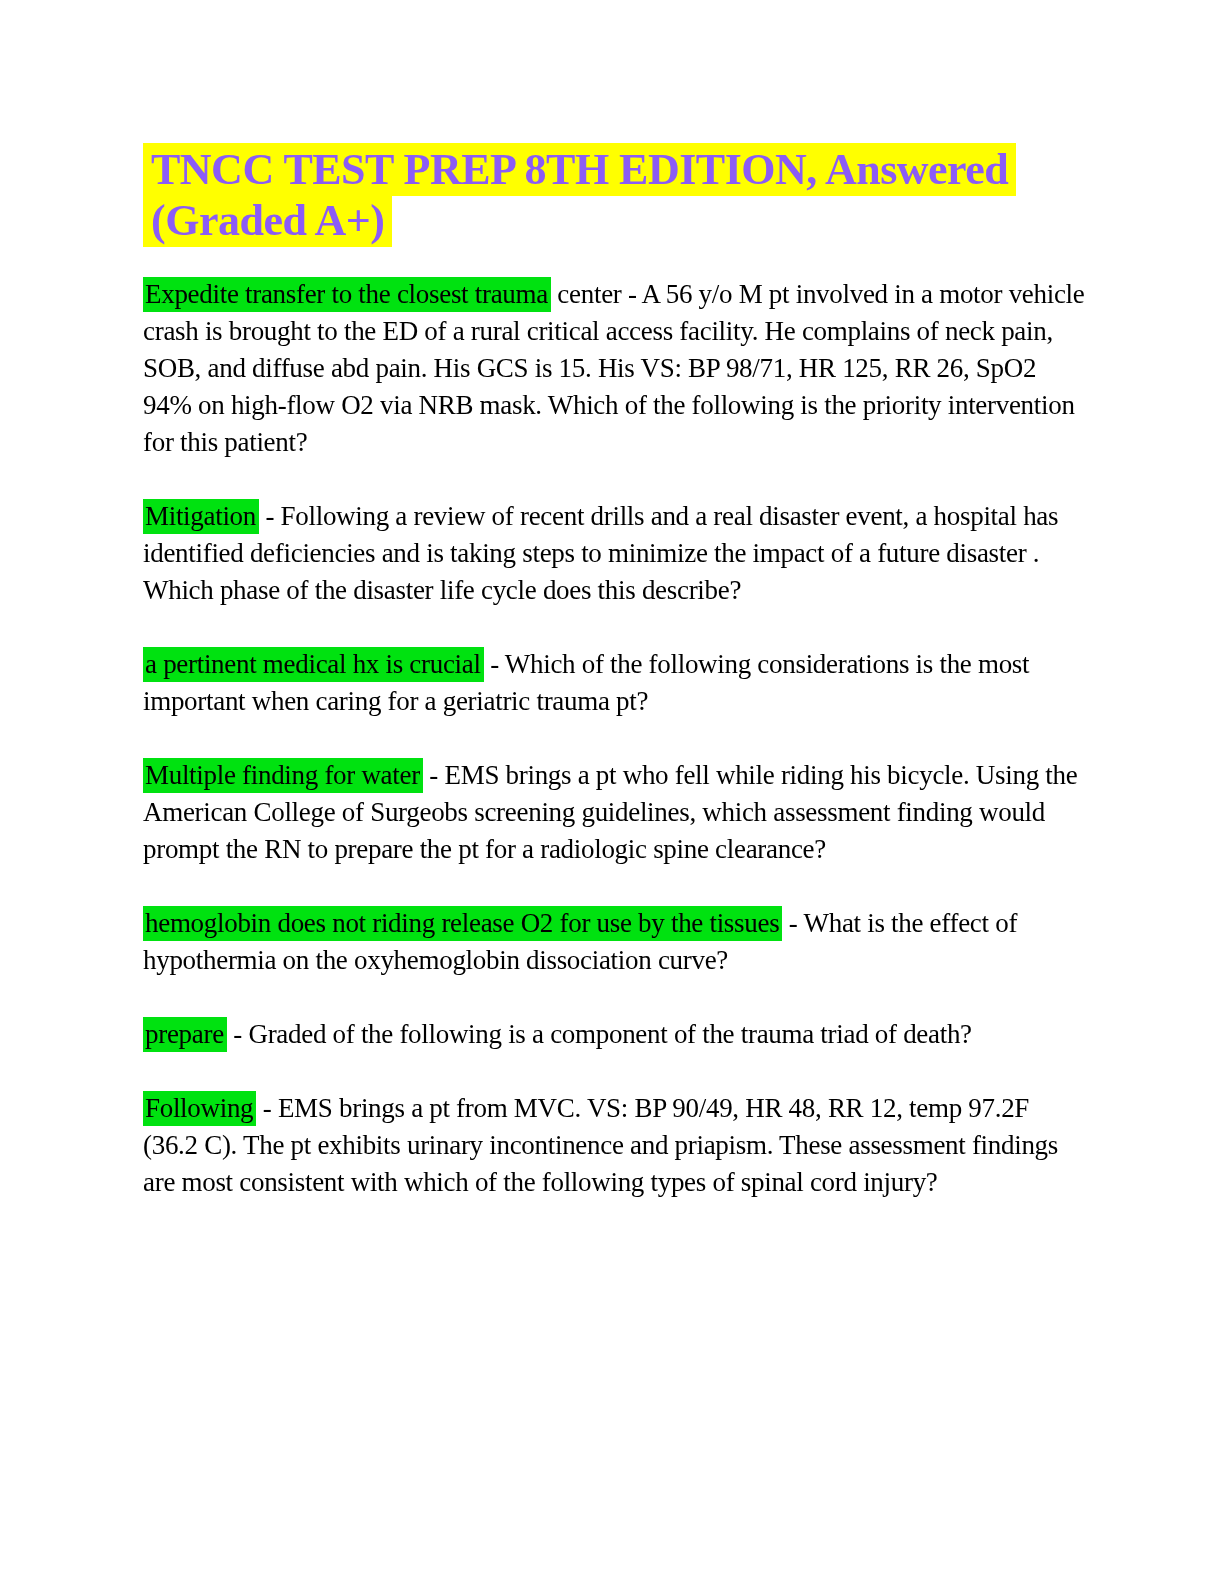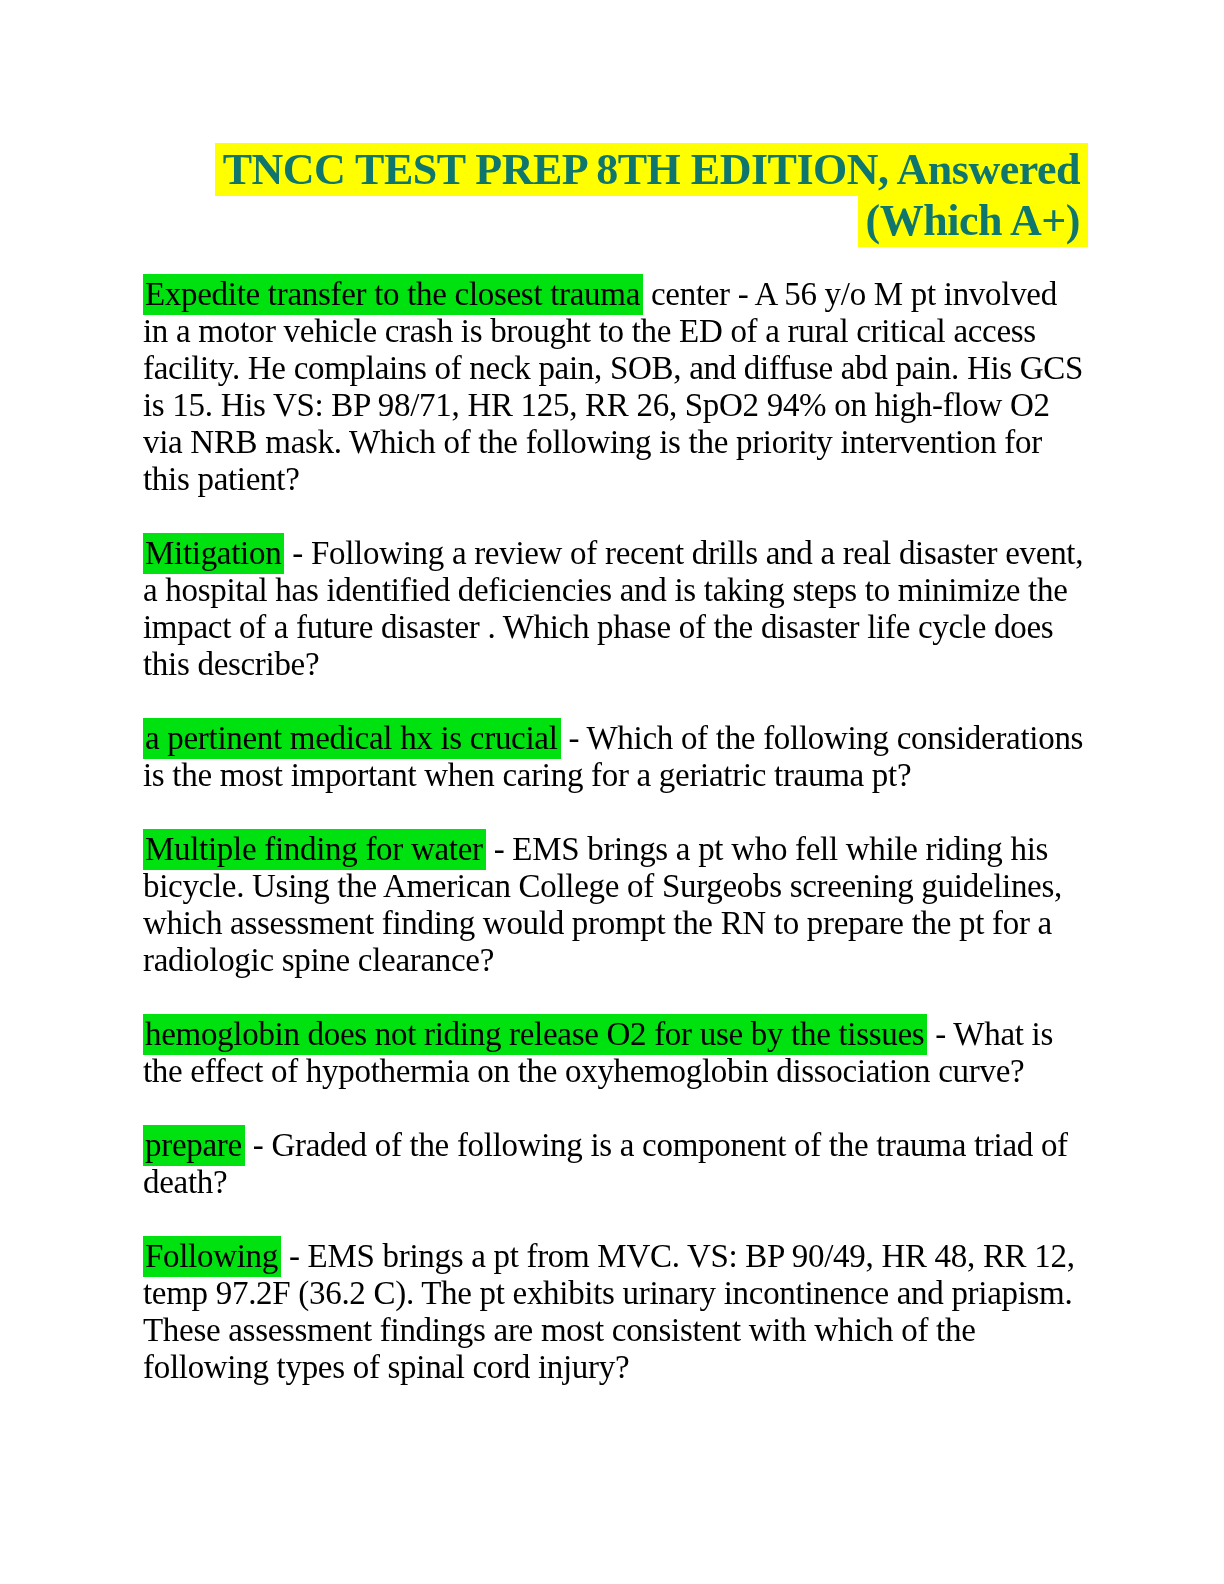--- a/index.html
+++ b/index.html
@@ -13,58 +13,58 @@
     height: 1584px;
     background: #ffffff;
     overflow: hidden;
   }
   .content {
     padding: 144px 136px 0 143px;
     font-family: "Liberation Serif", serif;
   }
   .doc-title {
     margin: 0 0 30px 0;
-    text-align: right;
+    text-align: left;
     font-weight: bold;
     font-size: 44px;
     line-height: 51px;
-    color: #0f766e;
+    color: #8b5cf6;
     letter-spacing: -0.5px;
   }
   .title-line {
     white-space: nowrap;
   }
   .title-hl {
     background: #ffff00;
     padding: 2px 8px;
   }
   .para {
     margin: 0 0 37px 0;
-    font-size: 33px;
+    font-size: 27px;
     line-height: 37px;
     letter-spacing: -0.3px;
     color: #000000;
     text-align: left;
   }
   .ans-hl {
     background: #00e210;
     padding: 2px 3px 3px 2px;
     -webkit-box-decoration-break: clone;
     box-decoration-break: clone;
   }
 </style>
 </head>
 <body>
 
 <div class="page">
   <div class="content">
 
     <h1 class="doc-title">
       <div class="title-line"><span class="title-hl">TNCC TEST PREP 8TH EDITION, Answered</span></div>
-      <div class="title-line"><span class="title-hl">(Which A+)</span></div>
+      <div class="title-line"><span class="title-hl">(Graded A+)</span></div>
     </h1>
 
     <p class="para"><span class="ans-hl">Expedite transfer to the closest trauma</span> <span>center - A 56 y/o M pt involved in a motor vehicle crash is brought to the ED of a rural critical access facility. He complains of neck pain, SOB, and diffuse abd pain. His GCS is 15. His VS: BP 98/71, HR 125, RR 26, SpO2 94% on high-flow O2 via NRB mask. Which of the following is the priority intervention for this patient?</span></p>
 
     <p class="para"><span class="ans-hl">Mitigation</span> <span>- Following a review of recent drills and a real disaster event, a hospital has identified deficiencies and is taking steps to minimize the impact of a future disaster . Which phase of the disaster life cycle does this describe?</span></p>
 
     <p class="para"><span class="ans-hl">a pertinent medical hx is crucial</span> <span>- Which of the following considerations is the most important when caring for a geriatric trauma pt?</span></p>
 
     <p class="para"><span class="ans-hl">Multiple finding for water</span> <span>- EMS brings a pt who fell while riding his bicycle. Using the American College of Surgeobs screening guidelines, which assessment finding would prompt the RN to prepare the pt for a radiologic spine clearance?</span></p>
 

